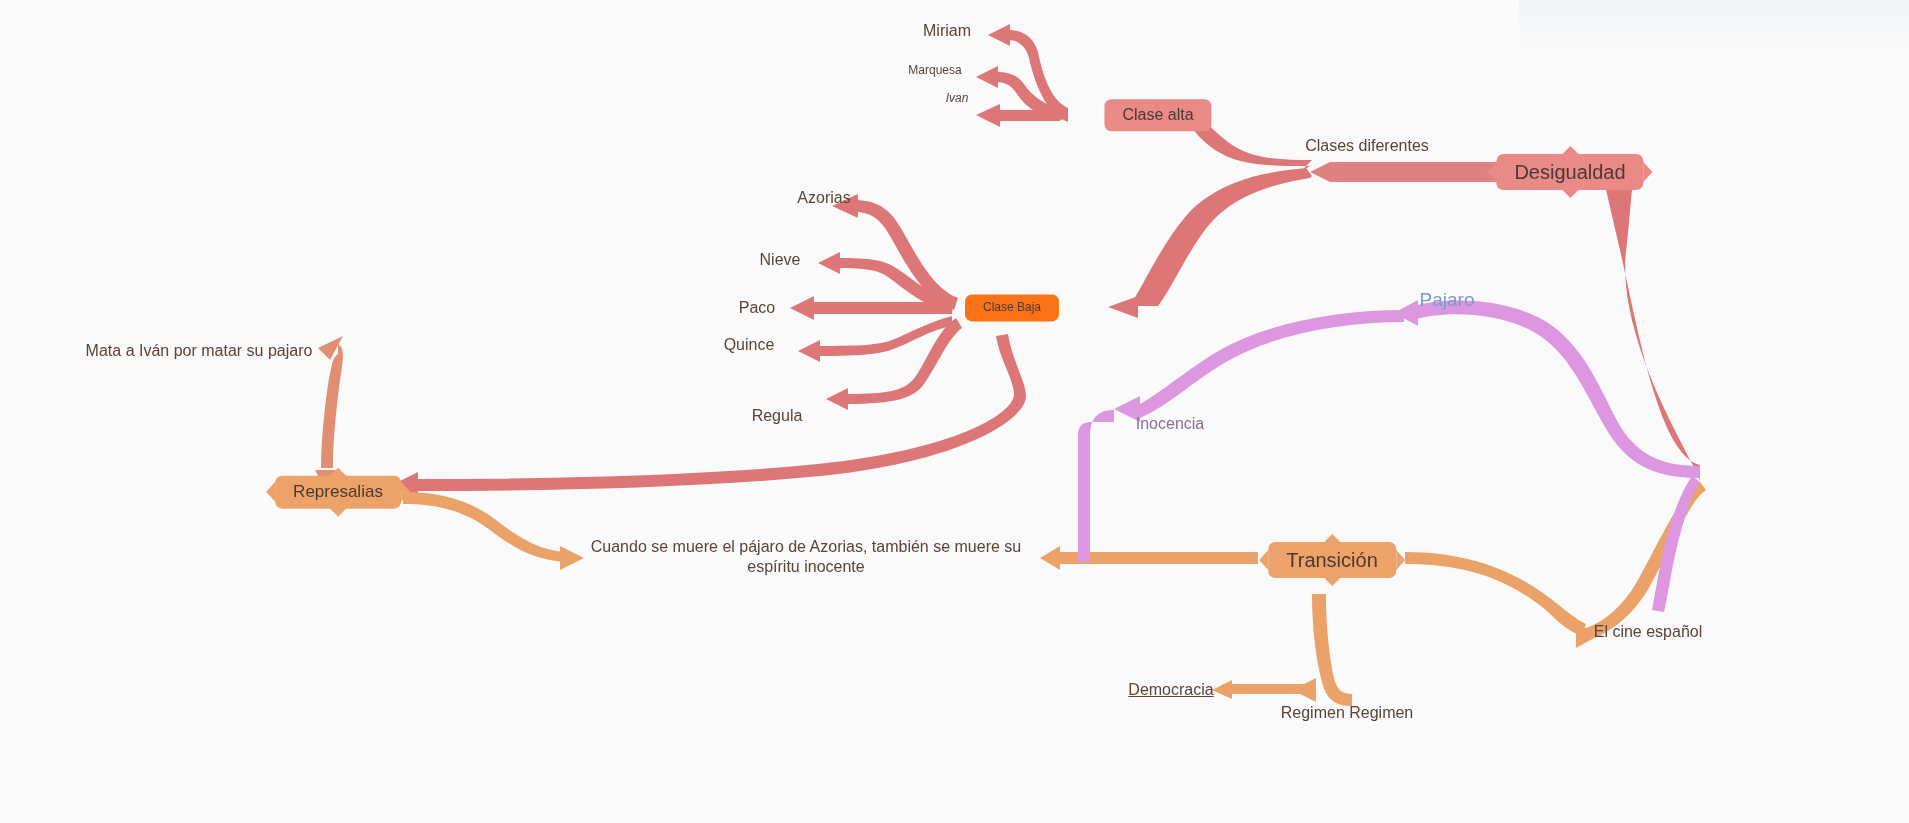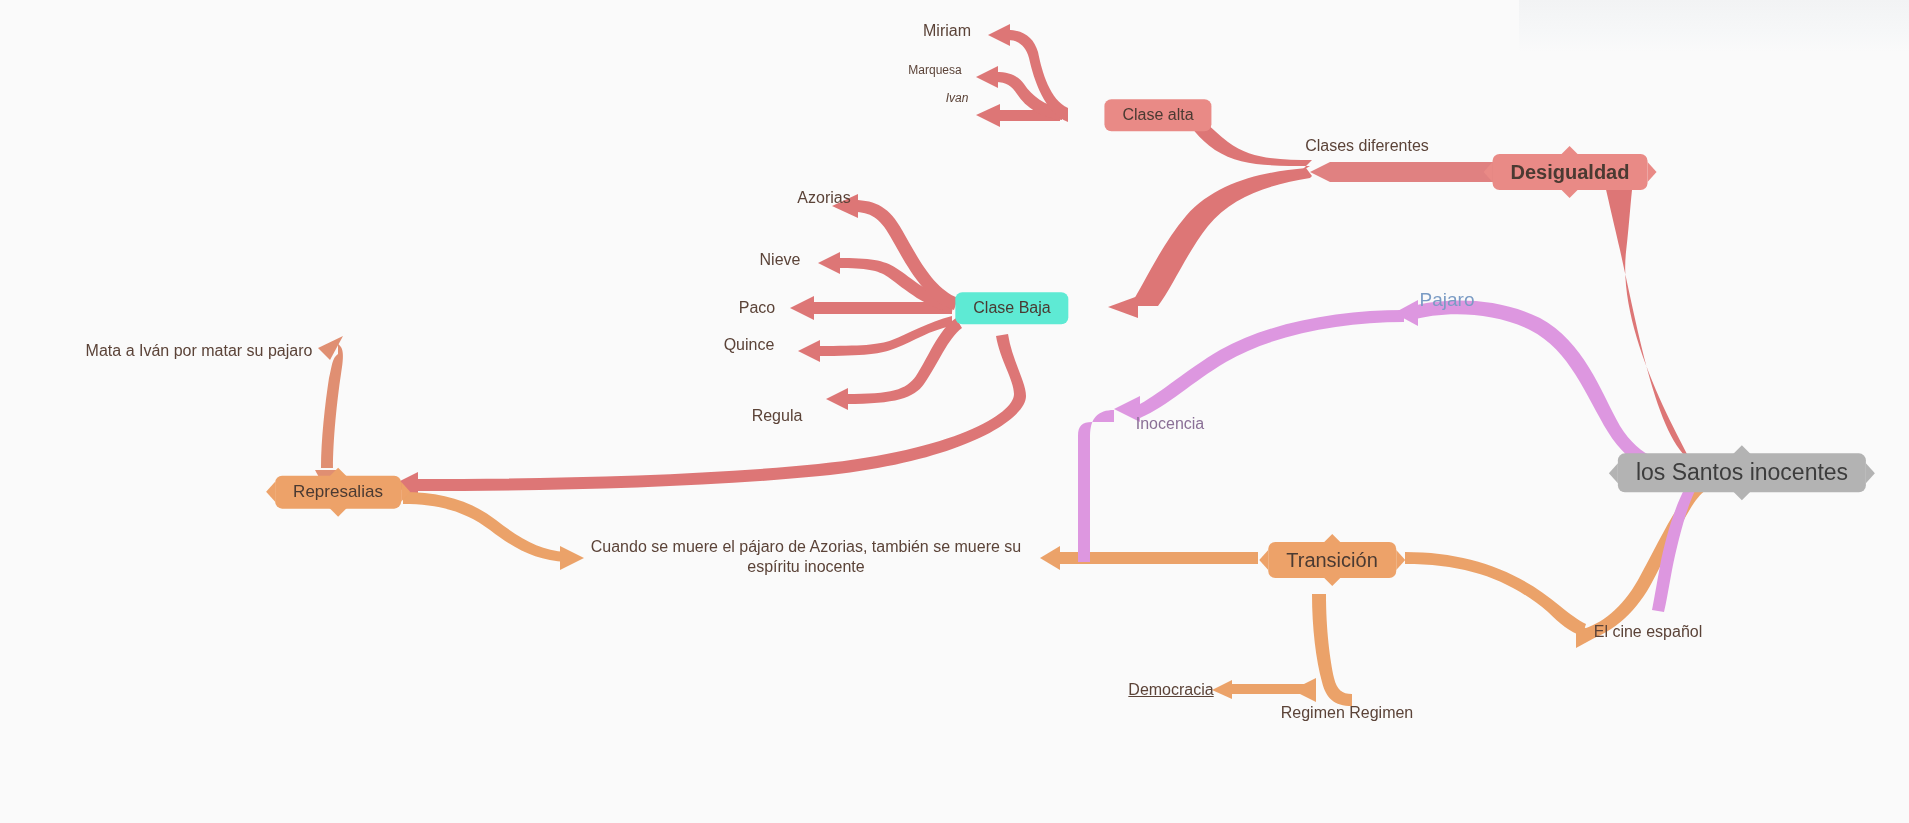--- a/index.html
+++ b/index.html
@@ -186,45 +186,40 @@
     <path d="M 1140,396 L 1140,422 L 1114,409 Z" fill="#dd97e0"></path>
 
     <path d="M 1114,410 C 1098,410 1090,418 1090,436 L 1090,562
              L 1078,562 L 1078,436 C 1078,426 1082,422 1092,422 L 1114,422 Z" fill="#dd97e0"></path>
 
     <path d="M 1700,482 C 1688,500 1678,540 1672,570 C 1668,592 1666,604 1664,612
              L 1652,610 C 1654,600 1656,588 1660,566 C 1666,534 1678,496 1692,476 Z" fill="#dd97e0"></path>
 
   </svg>
 
-  <div class="node node-box node-pointy" style="left:1742px; top:473px; background:#b3b3b3; color:#b3b3b3; font-size:23px;">
-    <span class="side-pt left"></span>
-    <span class="side-pt right"></span>
-    <span style="color:#3d3d3d;">los Santos inocentes</span>
-  </div>
-
-  <div class="node node-box node-pointy" style="left:1570px; top:172px; background:#e98a86; color:#e98a86; font-size:20px;font-weight:bold;">
+
+  <div class="node node-box node-pointy" style="left:1570px; top:172px; background:#e98a86; color:#e98a86; font-size:20px;">
     <span class="side-pt left"></span>
     <span class="side-pt right"></span>
     <span style="color:#4a3a32;">Desigualdad</span>
   </div>
 
   <div class="label" style="left:1447px; top:300px; color:#7a9bc4; font-size:19px;">Pajaro</div>
 
   <div class="node node-box node-pointy" style="left:1332px; top:560px; background:#eda269; color:#eda269; font-size:20px;">
     <span class="side-pt left"></span>
     <span class="side-pt right"></span>
     <span style="color:#4a3a32;">Transición</span>
   </div>
 
   <div class="node node-box" style="left:1158px; top:115px; background:#e98a86; font-size:16px;">
     <span style="color:#4a3a32;">Clase alta</span>
   </div>
 
-  <div class="node node-box" style="left:1012px; top:308px; background:#5eead4; font-size:16px;">
+  <div class="node node-box" style="left:1012px; top:308px; background:#f97316; font-size:12px;">
     <span style="color:#4a3a32;">Clase Baja</span>
   </div>
 
   <div class="node node-box node-pointy" style="left:338px; top:492px; background:#eda269; color:#eda269; font-size:17px;">
     <span class="side-pt left"></span>
     <span class="side-pt right"></span>
     <span style="color:#4a3a32;">Represalias</span>
   </div>
 
   <div class="label" style="left:947px; top:31px; font-size:16px;">Miriam</div>

